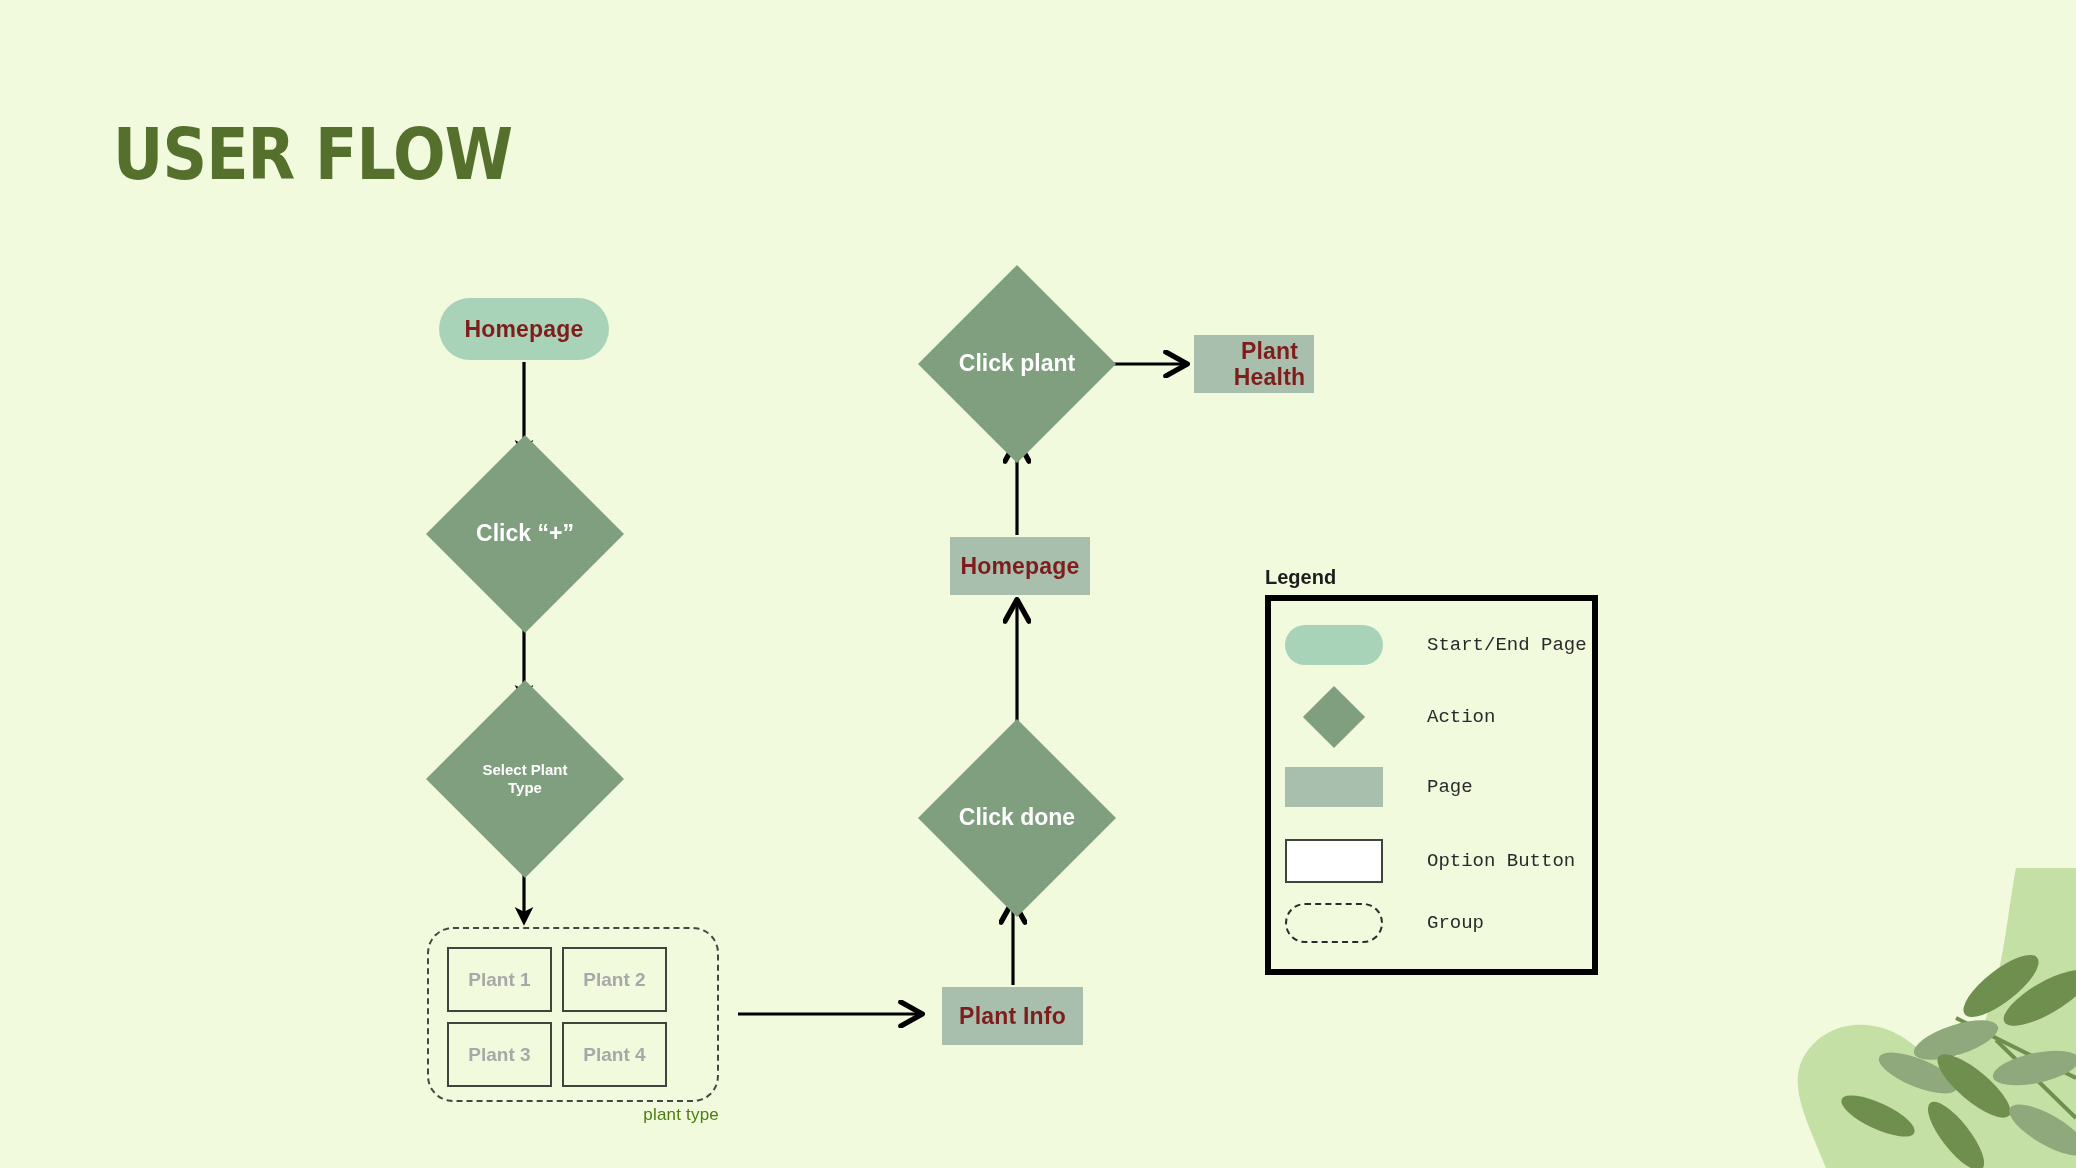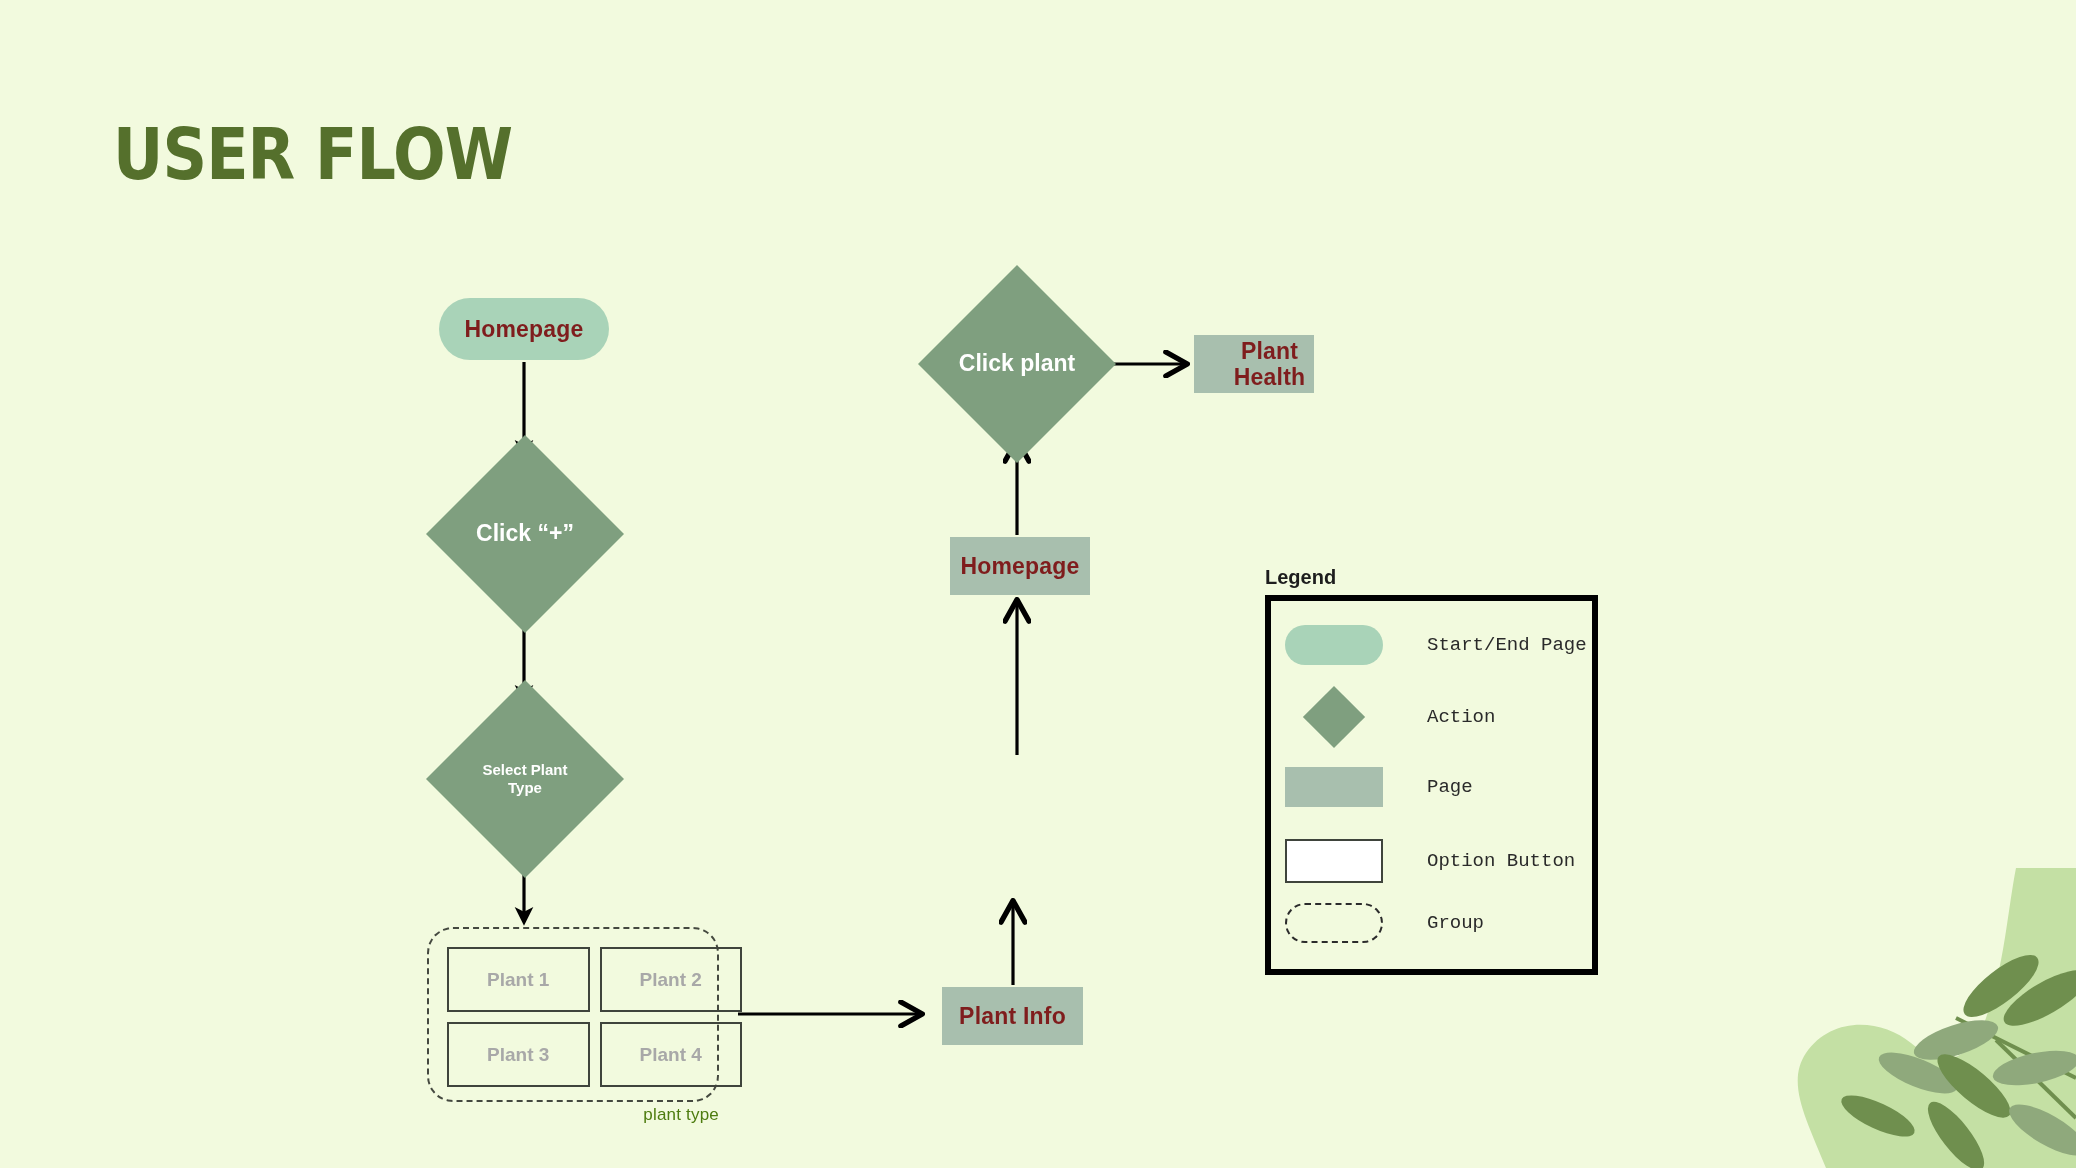--- a/index.html
+++ b/index.html
@@ -113,21 +113,21 @@
     width: 292px;
     height: 175px;
     border: 2px dashed #44483f;
     border-radius: 26px;
     box-sizing: border-box;
   }
   #plant-grid {
     position: absolute;
     left: 18px;
     top: 18px;
-    width: 295px;
+    width: 220px;
     height: 140px;
     display: grid;
     grid-template-columns: 1fr 1fr;
     grid-template-rows: 1fr 1fr;
     gap: 10px 10px;
   }
   .option-button {
     border: 2px solid #3f443c;
     background: transparent;
     display: flex;
@@ -310,20 +310,24 @@
   </div>
 
   <div class="node page-rect" style="left:1194px; top:335px; width:120px; height:58px;padding-left:31px;">
     <span class="node-label">Plant Health</span>
   </div>
 
   <div class="node page-rect" style="left:950px; top:537px; width:140px; height:58px;">
     <span class="node-label">Homepage</span>
   </div>
 
+  <div class="diamond-wrap" style="left:947px; top:748px; width:140px; height:140px;">
+    <div class="diamond-shape"></div>
+    <div class="diamond-text">Click done</div>
+  </div>
 
   <div class="node page-rect" style="left:942px; top:987px; width:141px; height:58px;">
     <span class="node-label">Plant Info</span>
   </div>
 
   <div id="legend-title">Legend</div>
 
   <div id="legend-box">
 
     <div class="legend-row" style="top:16px;">

